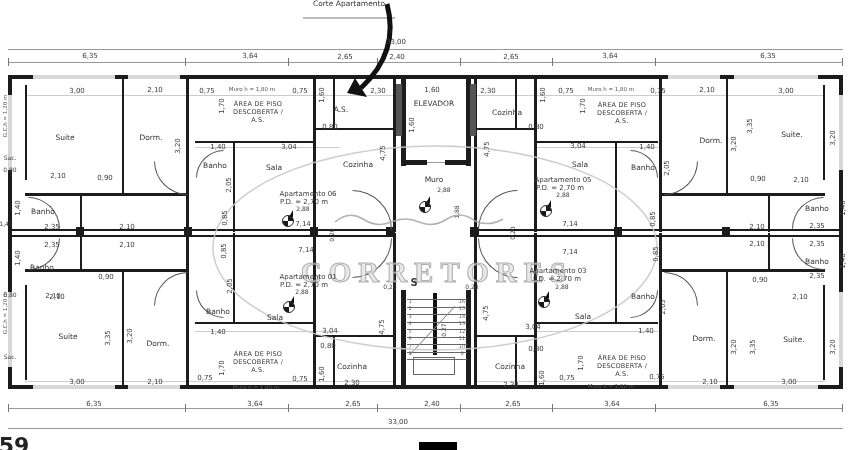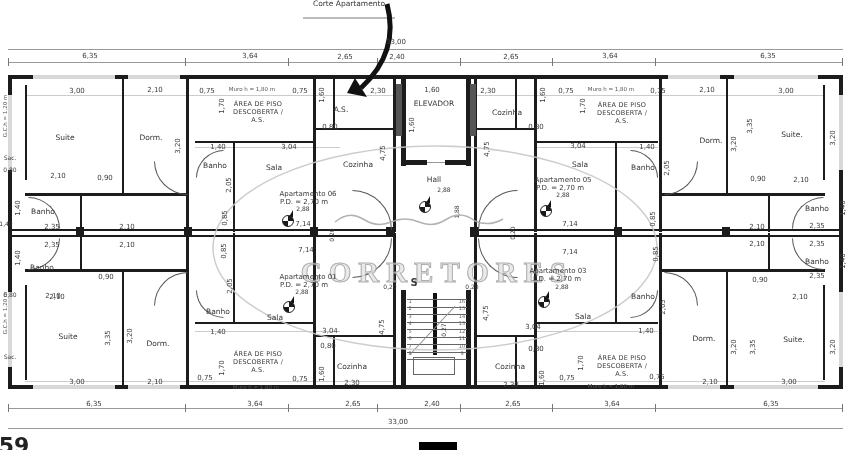--- a/index.html
+++ b/index.html
@@ -288,21 +288,21 @@
       <span class="lbl d" style="left: 218px; top: 147px;">1,40</span>
       <span class="lbl d" style="left: 289px; top: 147px;">3,04</span>
       <span class="lbl d" style="left: 578px; top: 146px;">3,04</span>
       <span class="lbl d" style="left: 647px; top: 147px;">1,40</span>
       <span class="lbl r" style="left: 215px; top: 166px;">Banho</span>
       <span class="lbl r" style="left: 643px; top: 168px;">Banho</span>
       <span class="lbl r" style="left: 274px; top: 168px;">Sala</span>
       <span class="lbl r" style="left: 580px; top: 165px;">Sala</span>
       <span class="lbl v" style="left: 229px; top: 185px;">2,05</span>
       <span class="lbl v" style="left: 667px; top: 168px;">2,05</span>
-      <span class="lbl r" style="left: 434px; top: 180px;">Hall</span>
+      <span class="lbl r" style="left: 434px; top: 180px;">Muro</span>
       <span class="lbl s" style="left: 444px; top: 190px;">2,88</span>
       <span class="lbl sv" style="left: 457px; top: 212px;">1,88</span>
       <span class="lbl apt" style="left: 308px; top: 194px;">Apartamento 06</span>
       <span class="lbl apt" style="left: 304px; top: 202px;">P.D. = 2,70 m</span>
       <span class="lbl s" style="left: 303px; top: 209px;">2,88</span>
       <span class="lbl apt" style="left: 563px; top: 180px;">Apartamento 05</span>
       <span class="lbl apt" style="left: 560px; top: 188px;">P.D. = 2,70 m</span>
       <span class="lbl s" style="left: 563px; top: 195px;">2,88</span>
       <span class="lbl d" style="left: 58px; top: 176px;">2,10</span>
       <span class="lbl d" style="left: 105px; top: 178px;">0,90</span>

